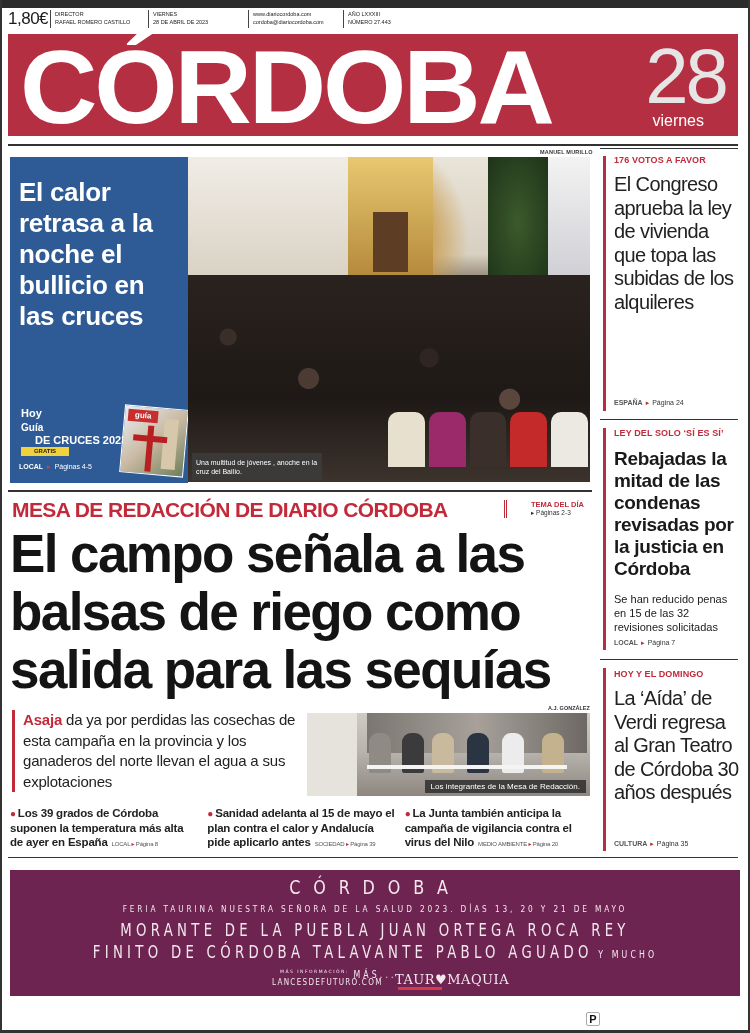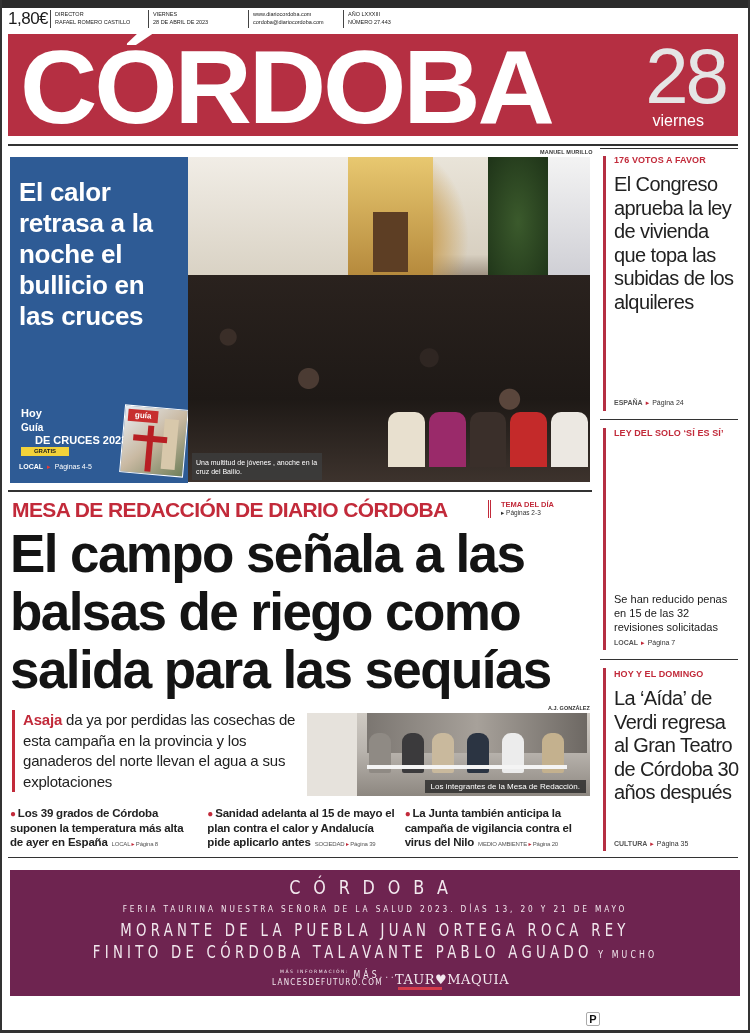--- a/index.html
+++ b/index.html
@@ -75,21 +75,21 @@
   .r-title.bold { font-size: 19px; line-height: 22px; font-weight: 700; color: #1a1a1a; letter-spacing: -0.3px; }
   .r-sub { position: absolute; left: 614px; width: 126px; font-size: 11px; line-height: 14px; }
   .r-sub.bold { font-weight: 700; font-size: 10.5px; line-height: 13px; }
   .r-ref { position: absolute; left: 614px; font-size: 7px; color: #333; }
   .r-ref b { color: #555; font-weight: 700; }
   .r-ref .arr { color: #c22a3a; margin: 0 3px; }
 
   
   .rule-mid { position: absolute; left: 8px; top: 490px; width: 584px; height: 2px; background: #333; }
   .lead-kicker { position: absolute; left: 12px; top: 498px; font-size: 21px; font-weight: 700; color: #c22a3a; letter-spacing: -0.6px; }
-  .tema { position: absolute; left: 488px; top: 500px; padding-left: 10px; border-left: 3px double #c22a3a; height: 18px; }
+  .tema { position: absolute; left: 504px; top: 500px; padding-left: 24px; border-left: 3px double #c22a3a; height: 18px; }
   .tema-label { font-size: 7.5px; font-weight: 700; color: #c22a3a; display: block; }
   .tema-pages { font-size: 6.5px; color: #333; display: block; }
   .lead-title { position: absolute; left: 10px; top: 525px; width: 590px; font-size: 53px; line-height: 58px; font-weight: 700; letter-spacing: -1.6px; color: #141414; }
   .lead-body { position: absolute; left: 12px; top: 710px; width: 290px; font-size: 15px; line-height: 20.5px; color: #222; padding-left: 8px; border-left: 3px solid #c22a3a; letter-spacing: -0.2px; }
   .lead-body b { color: #c22a3a; }
   .photo2-credit { position: absolute; left: 548px; top: 705px; font-size: 5.5px; font-weight: 700; color: #333; }
   .photo2 { position: absolute; left: 307px; top: 713px; width: 283px; height: 83px; overflow: hidden;
     background: linear-gradient(180deg,#cfcac3 0%,#b9b4ae 45%,#8d8780 100%); }
   .p2-banner { position: absolute; left: 0; top: 0; width: 50px; height: 83px; background: #e6e2dc; }
   .p2-window { position: absolute; left: 60px; top: 0; width: 220px; height: 40px; background: linear-gradient(90deg,#7b7671,#a7a19a,#6d6863); }
@@ -190,20 +190,21 @@
 
   <div class="rcol-rule" style="top:148px"></div>
   <div class="rbar" style="top:156px;height:255px"></div>
   <div class="r-kicker" style="top:155px">176 VOTOS A FAVOR</div>
   <div class="r-title light" style="top:173px">El Congreso aprueba la ley de vivienda que topa las subidas de los alquileres</div>
   <div class="r-ref" style="top:399px"><b>ESPAÑA</b><span class="arr">▸</span><span>Página 24</span></div>
 
   <div class="rcol-rule" style="top:419px"></div>
   <div class="rbar" style="top:428px;height:222px"></div>
   <div class="r-kicker" style="top:428px">LEY DEL SOLO ‘SÍ ES SÍ’</div>
+  <div class="r-title bold" style="top:448px">Rebajadas la mitad de las condenas revisadas por la justicia en Córdoba</div>
   <div class="r-sub" style="top:592px">Se han reducido penas en 15 de las 32 revisiones solicitadas</div>
   <div class="r-ref" style="top:639px"><b>LOCAL</b><span class="arr">▸</span><span>Página 7</span></div>
 
   <div class="rcol-rule" style="top:659px"></div>
   <div class="rbar" style="top:668px;height:183px"></div>
   <div class="r-kicker" style="top:669px">HOY Y EL DOMINGO</div>
   <div class="r-title light" style="top:687px">La ‘Aída’ de Verdi regresa al Gran Teatro de Córdoba 30 años después</div>
   <div class="r-ref" style="top:840px"><b>CULTURA</b><span class="arr">▸</span><span>Página 35</span></div>
 
   <div class="rule-mid"></div>

